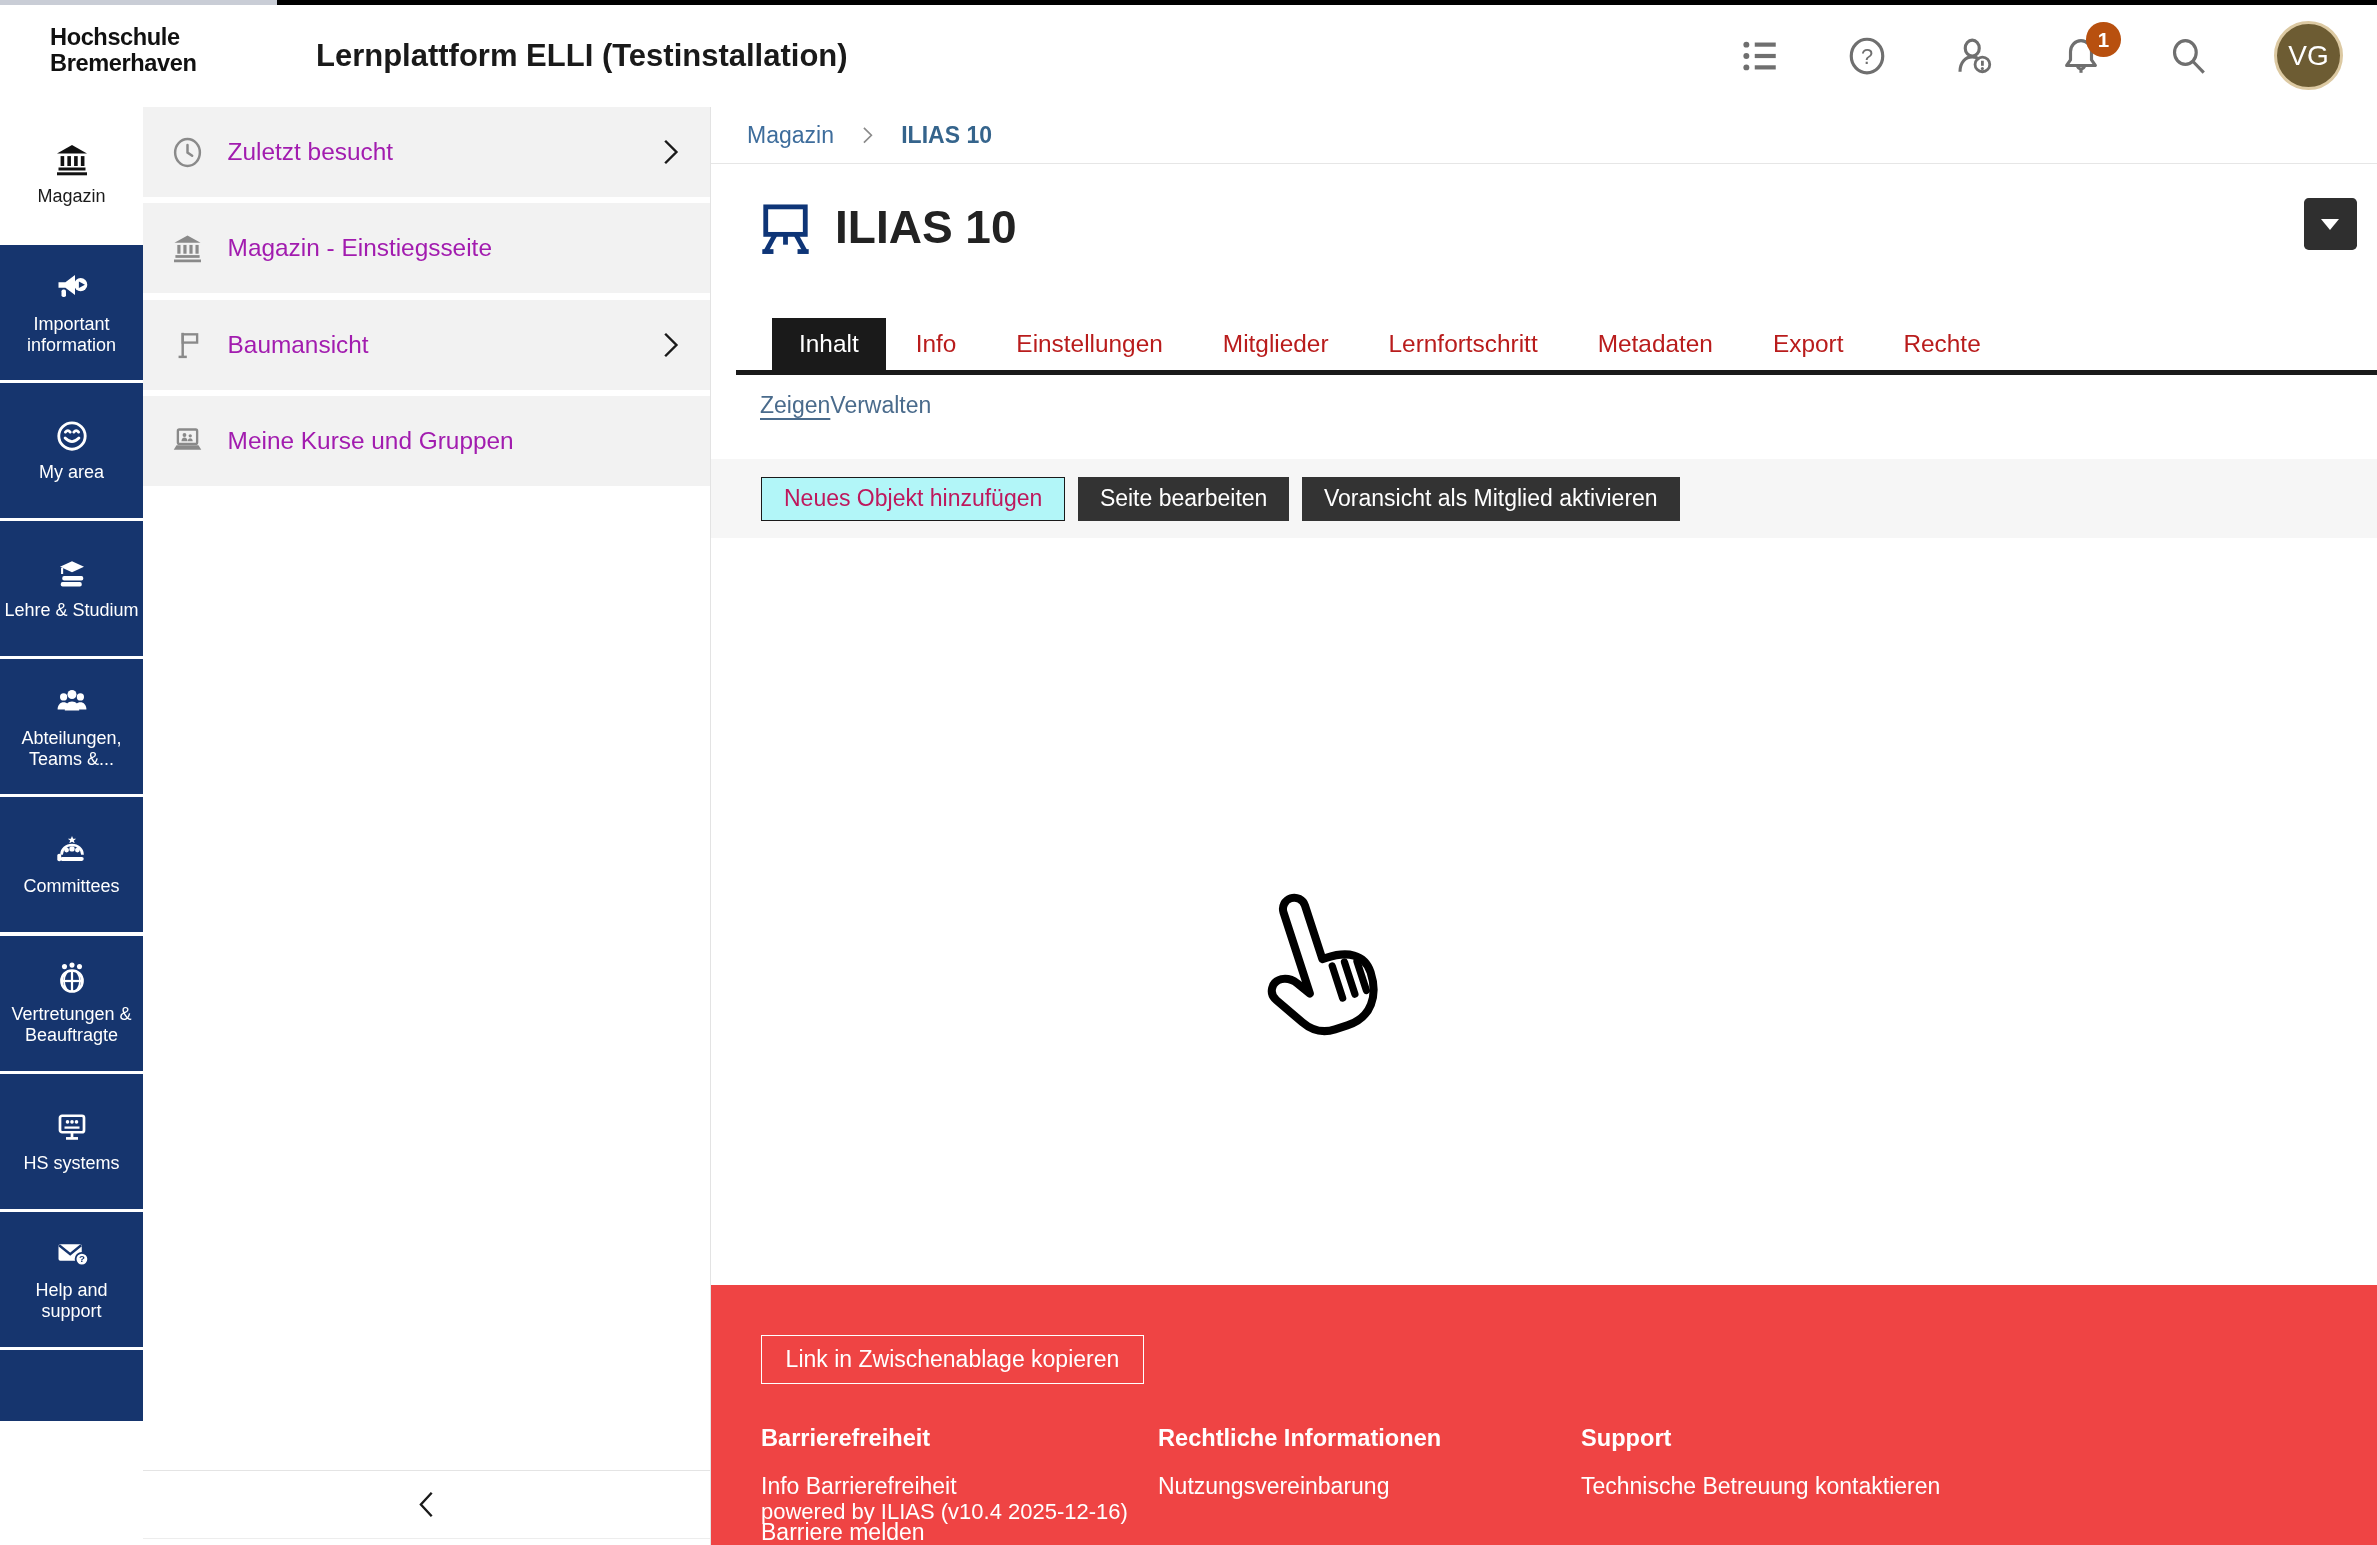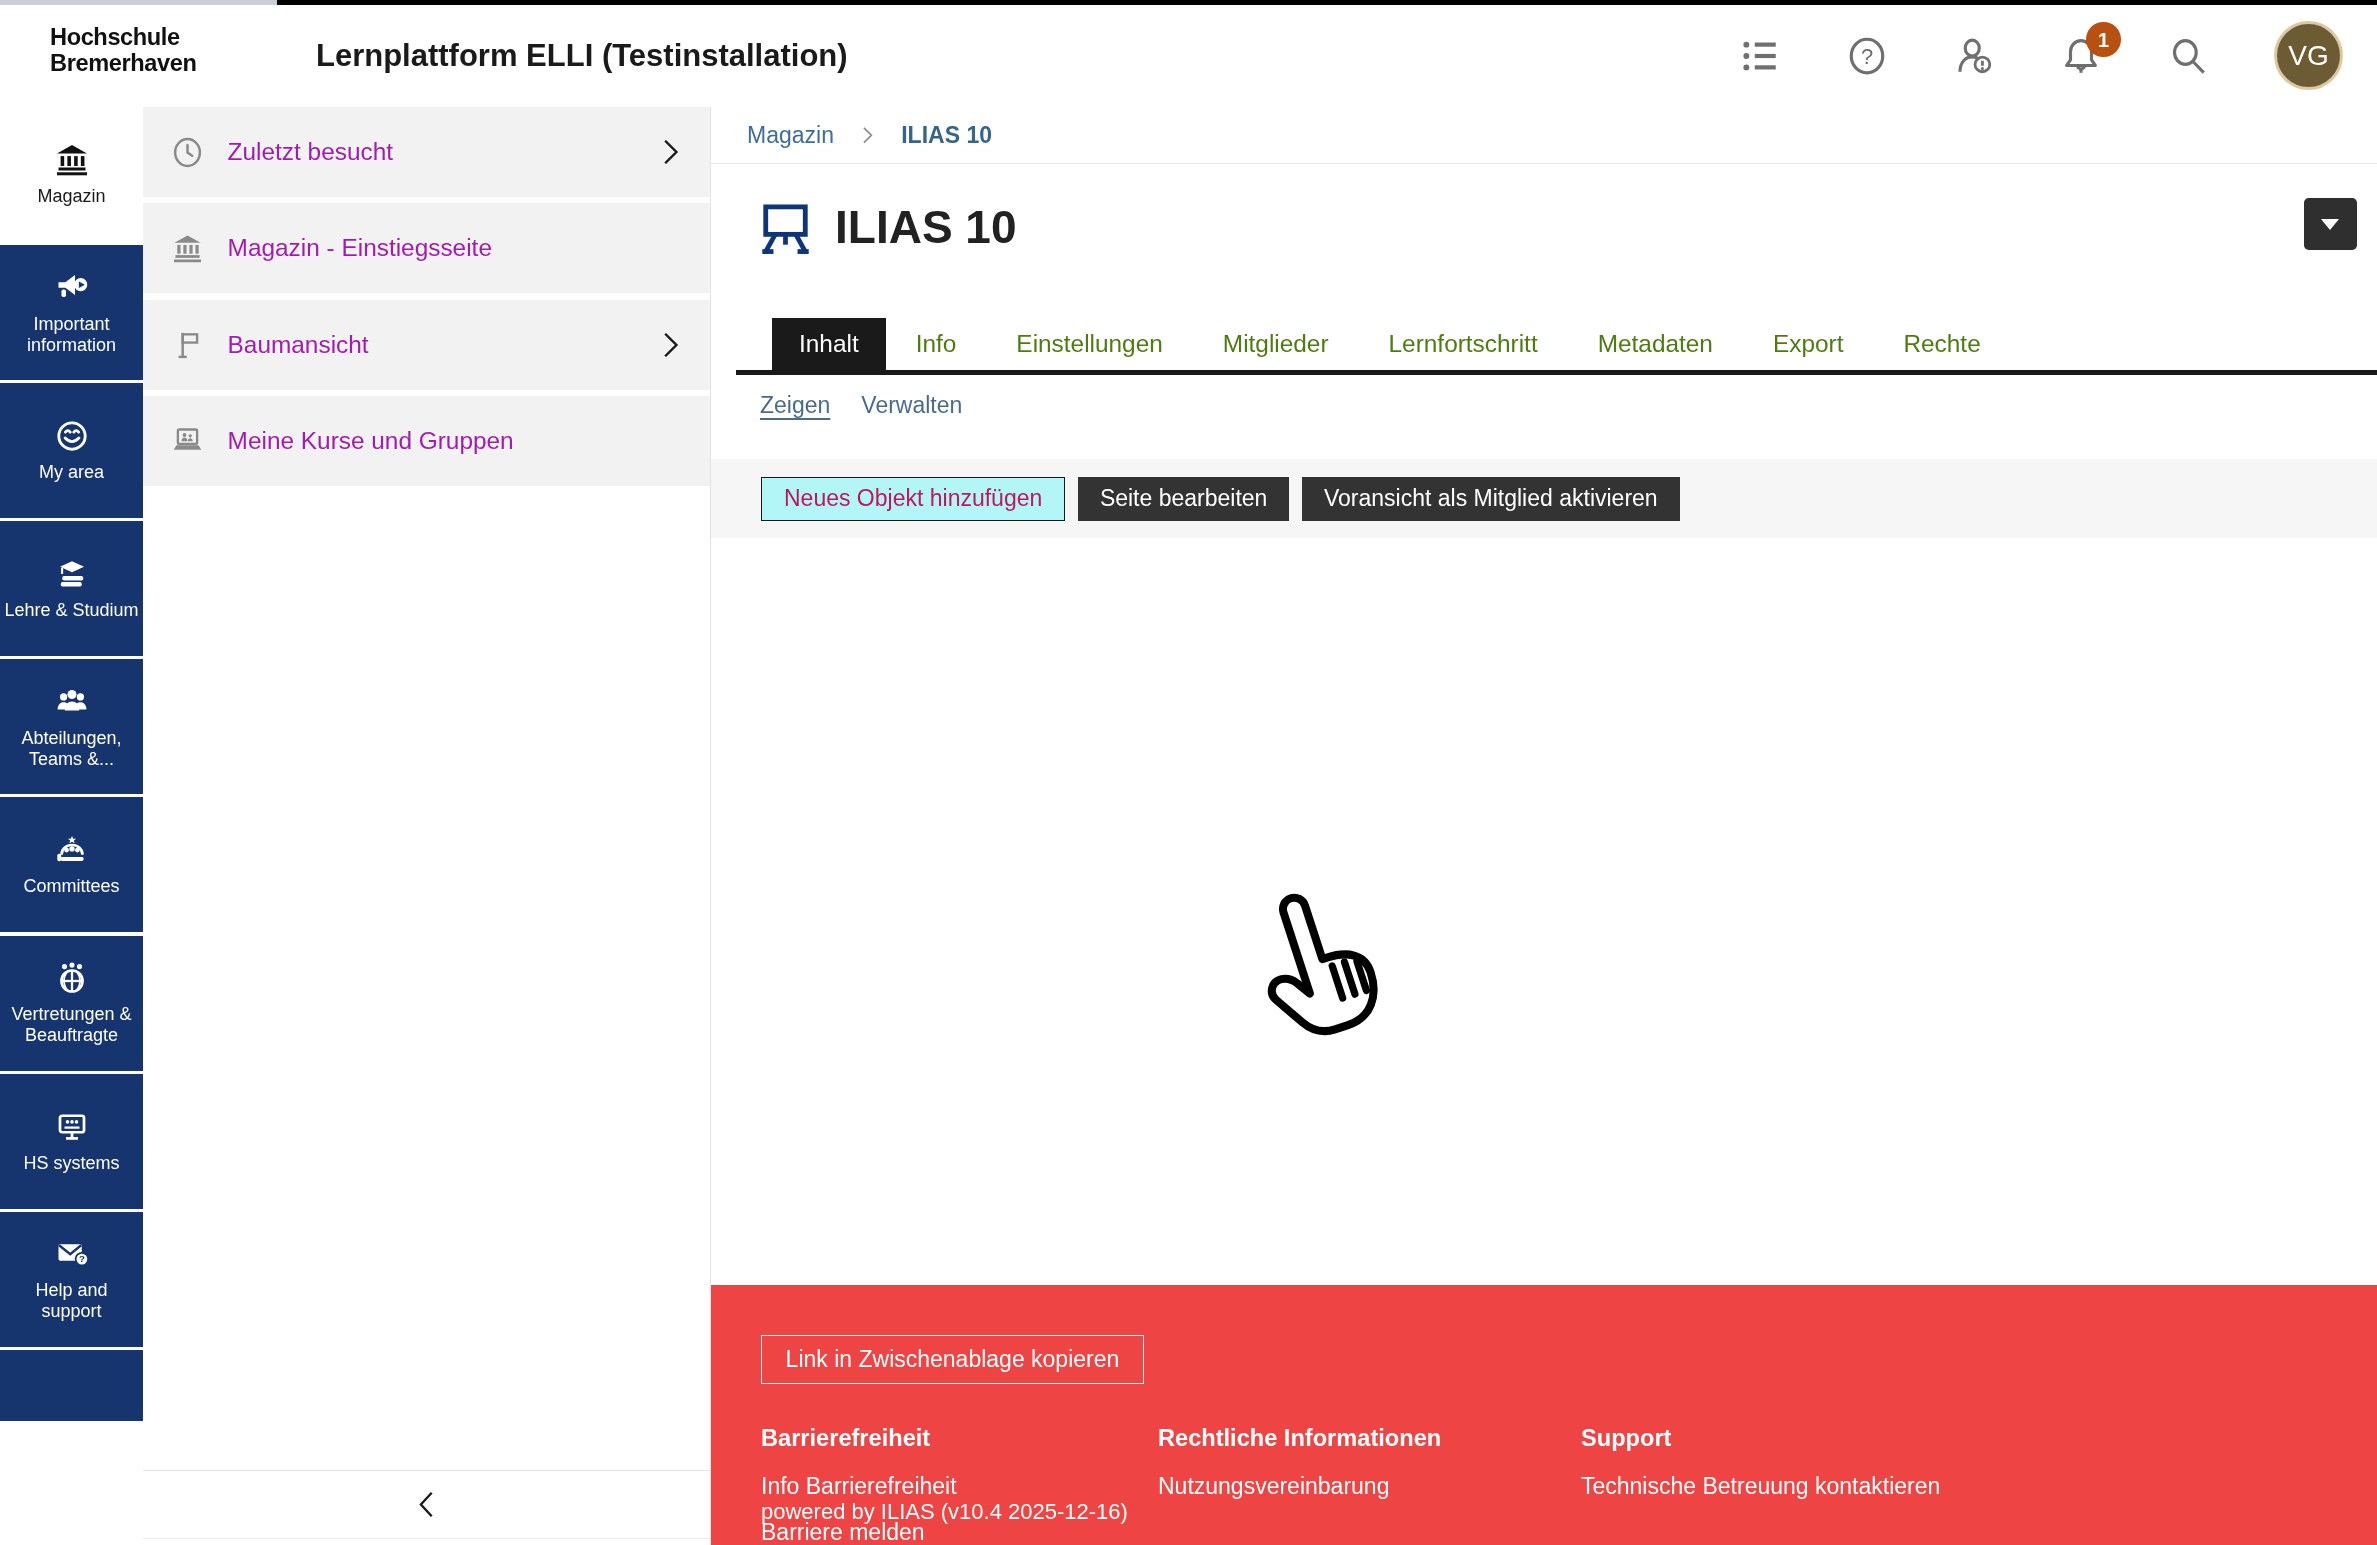--- a/index.html
+++ b/index.html
@@ -45,25 +45,25 @@
   .crumb.current { color:#35648c; font-weight:700; }
   .crumb-sep { width:17.3px; height:20.5px; }
 
   .titlerow { position:absolute; top:79px; left:47px; right:94px; height:82px; display:flex; align-items:center; }
   .titlerow svg { width:55px; height:55px; }
   .page-title { margin-left:22px; font-size:46px; font-weight:700; color:#222; }
   .actions-dd { position:absolute; top:91px; right:20.5px; width:53px; height:52px; background:#2f2f2f; border-radius:4.7px; display:flex; align-items:center; justify-content:center; cursor:pointer; }
   .caret { width:0; height:0; border-left:9.4px solid transparent; border-right:9.4px solid transparent; border-top:11px solid #fff; }
 
   .tabs { position:absolute; top:211px; left:25px; right:0; height:52px; display:flex; align-items:stretch;margin-left:36px; }
-  .tab { display:flex; align-items:center; padding:0 30px; font-size:24.4px; color:#4d7c0f; cursor:pointer; }
+  .tab { display:flex; align-items:center; padding:0 30px; font-size:24.4px; color:#b91c1c; cursor:pointer; }
   .tab.active { background:#1a1a1a; color:#fff; padding:0 27px; }
   .tab-underline { position:absolute; top:263px; left:25px; right:0; height:4.7px; background:#1a1a1a; }
 
-  .subtabs { position:absolute; top:285px; left:49px; display:flex; gap:31px; }
+  .subtabs { position:absolute; top:285px; left:49px; display:flex; }
   .subtab { font-size:23px; color:#4a6b8c; cursor:pointer; }
   .subtab.active { text-decoration:underline; text-underline-offset:4.7px; }
 
   .toolbar { position:absolute; top:352px; left:0; right:0; height:79px; background:#f6f6f6; display:flex; align-items:center; padding-left:50px; gap:12.6px; }
   .btn { height:44px; display:flex; align-items:center; padding:0 22px; font-size:23px; cursor:pointer; white-space:nowrap; }
   .btn.primary { background:#b2f6f8; border:1.6px solid #1a1a1a; color:#be185d; }
   .btn.dark { background:#333; color:#fff; }
 
   .consent { position:absolute; top:456px; left:27px; width:977px; height:547px; background:#e3e3e3; }
   .consent-text { position:absolute; top:164px; left:0; right:0; text-align:center; font-size:30px; line-height:42px; color:#8c8c8c; }

